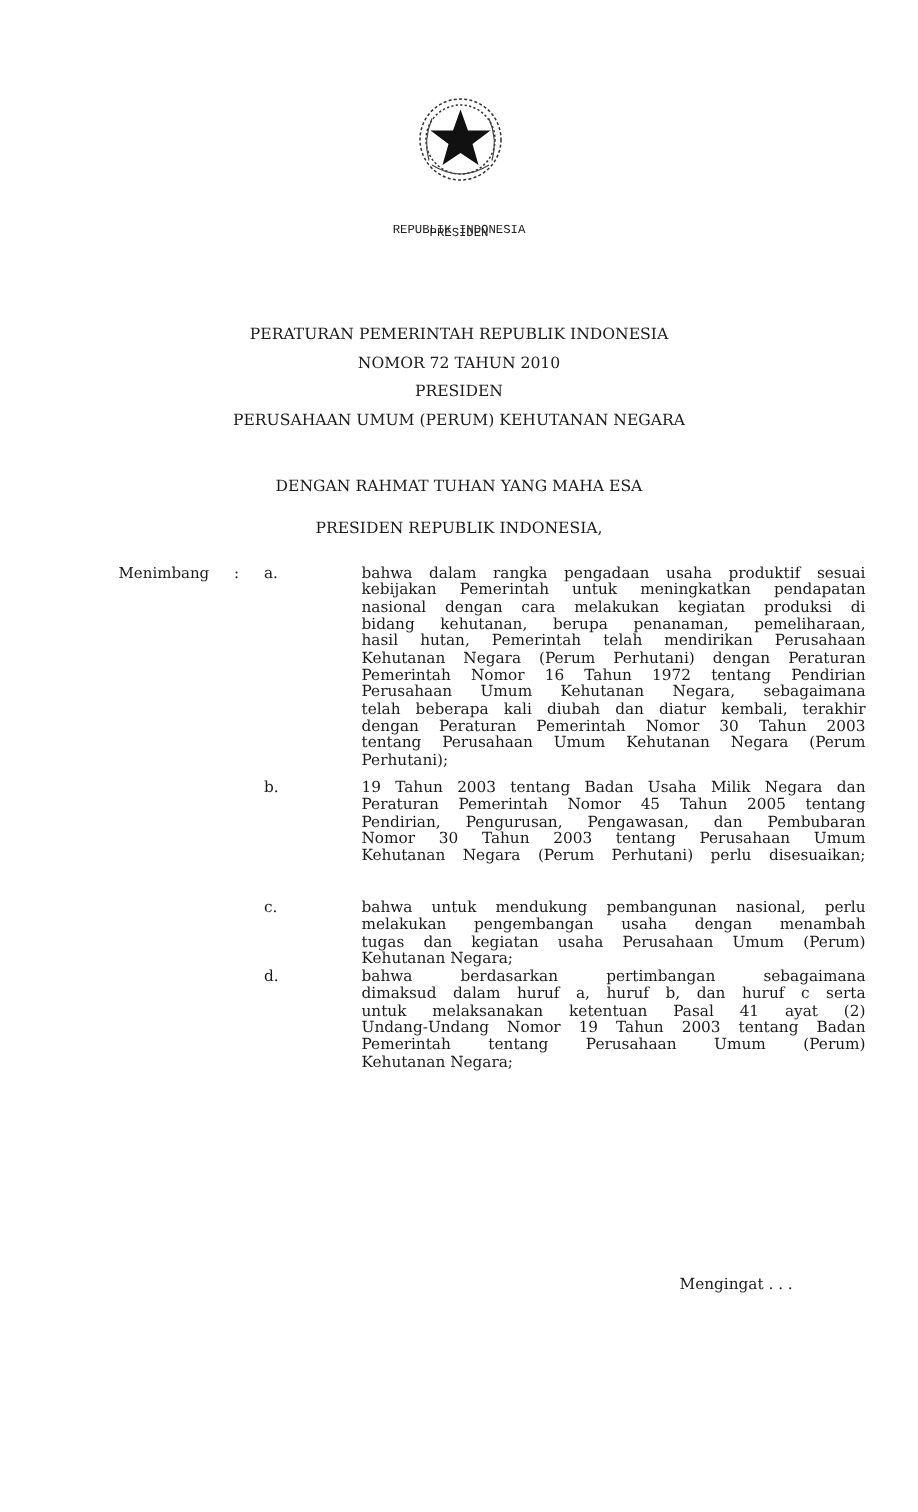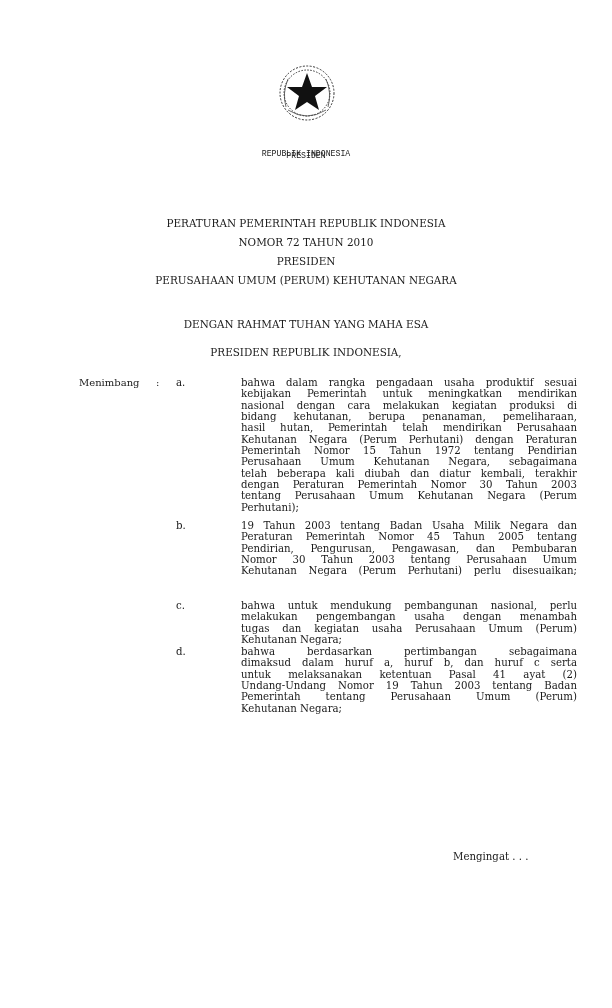--- a/index.html
+++ b/index.html
@@ -41,26 +41,26 @@
 
 <div class="center-line" style="top:318px;">DENGAN RAHMAT TUHAN YANG MAHA ESA</div>
 <div class="center-line" style="top:346px;">PRESIDEN REPUBLIK INDONESIA,</div>
 
 <div class="label" style="left:79px; top:377px;">Menimbang</div>
 <div class="label" style="left:156px; top:377px;">:</div>
 
 <div class="item-letter" style="top:377px;">a.</div>
 <div class="item-body" style="top:377px;">
   <span class="ln" style="white-space: nowrap; word-spacing: 0px; text-align: left;">bahwa dalam rangka pengadaan usaha produktif sesuai</span>
-  <span class="ln" style="white-space: nowrap; word-spacing: 0px; text-align: left;">kebijakan Pemerintah untuk meningkatkan mendirikan</span>
+  <span class="ln" style="white-space: nowrap; word-spacing: 0px; text-align: left;">kebijakan Pemerintah untuk meningkatkan pendapatan</span>
   <span class="ln" style="white-space: nowrap; word-spacing: 0px; text-align: left;">nasional dengan cara melakukan kegiatan produksi di</span>
   <span class="ln" style="white-space: nowrap; word-spacing: 0px; text-align: left;">bidang kehutanan, berupa penanaman, pemeliharaan,</span>
   <span class="ln" style="white-space: nowrap; word-spacing: 0px; text-align: left;">hasil hutan, Pemerintah telah mendirikan Perusahaan</span>
   <span class="ln" style="white-space: nowrap; word-spacing: 0px; text-align: left;">Kehutanan Negara (Perum Perhutani) dengan Peraturan</span>
-  <span class="ln" style="white-space: nowrap; word-spacing: 0px; text-align: left;">Pemerintah Nomor 15 Tahun 1972 tentang Pendirian</span>
+  <span class="ln" style="white-space: nowrap; word-spacing: 0px; text-align: left;">Pemerintah Nomor 16 Tahun 1972 tentang Pendirian</span>
   <span class="ln" style="white-space: nowrap; word-spacing: 0px; text-align: left;">Perusahaan Umum Kehutanan Negara, sebagaimana</span>
   <span class="ln" style="white-space: nowrap; word-spacing: 0px; text-align: left;">telah beberapa kali diubah dan diatur kembali, terakhir</span>
   <span class="ln" style="white-space: nowrap; word-spacing: 0px; text-align: left;">dengan Peraturan Pemerintah Nomor 30 Tahun 2003</span>
   <span class="ln" style="white-space: nowrap; word-spacing: 0px; text-align: left;">tentang Perusahaan Umum Kehutanan Negara (Perum</span>
   <span class="ln last" style="white-space: nowrap;">Perhutani);</span>
 </div>
 
 <div class="item-letter" style="top:520px;">b.</div>
 <div class="item-body" style="top:520px;">
   <span class="ln" style="white-space: nowrap; word-spacing: 0px; text-align: left;">19 Tahun 2003 tentang Badan Usaha Milik Negara dan</span>

